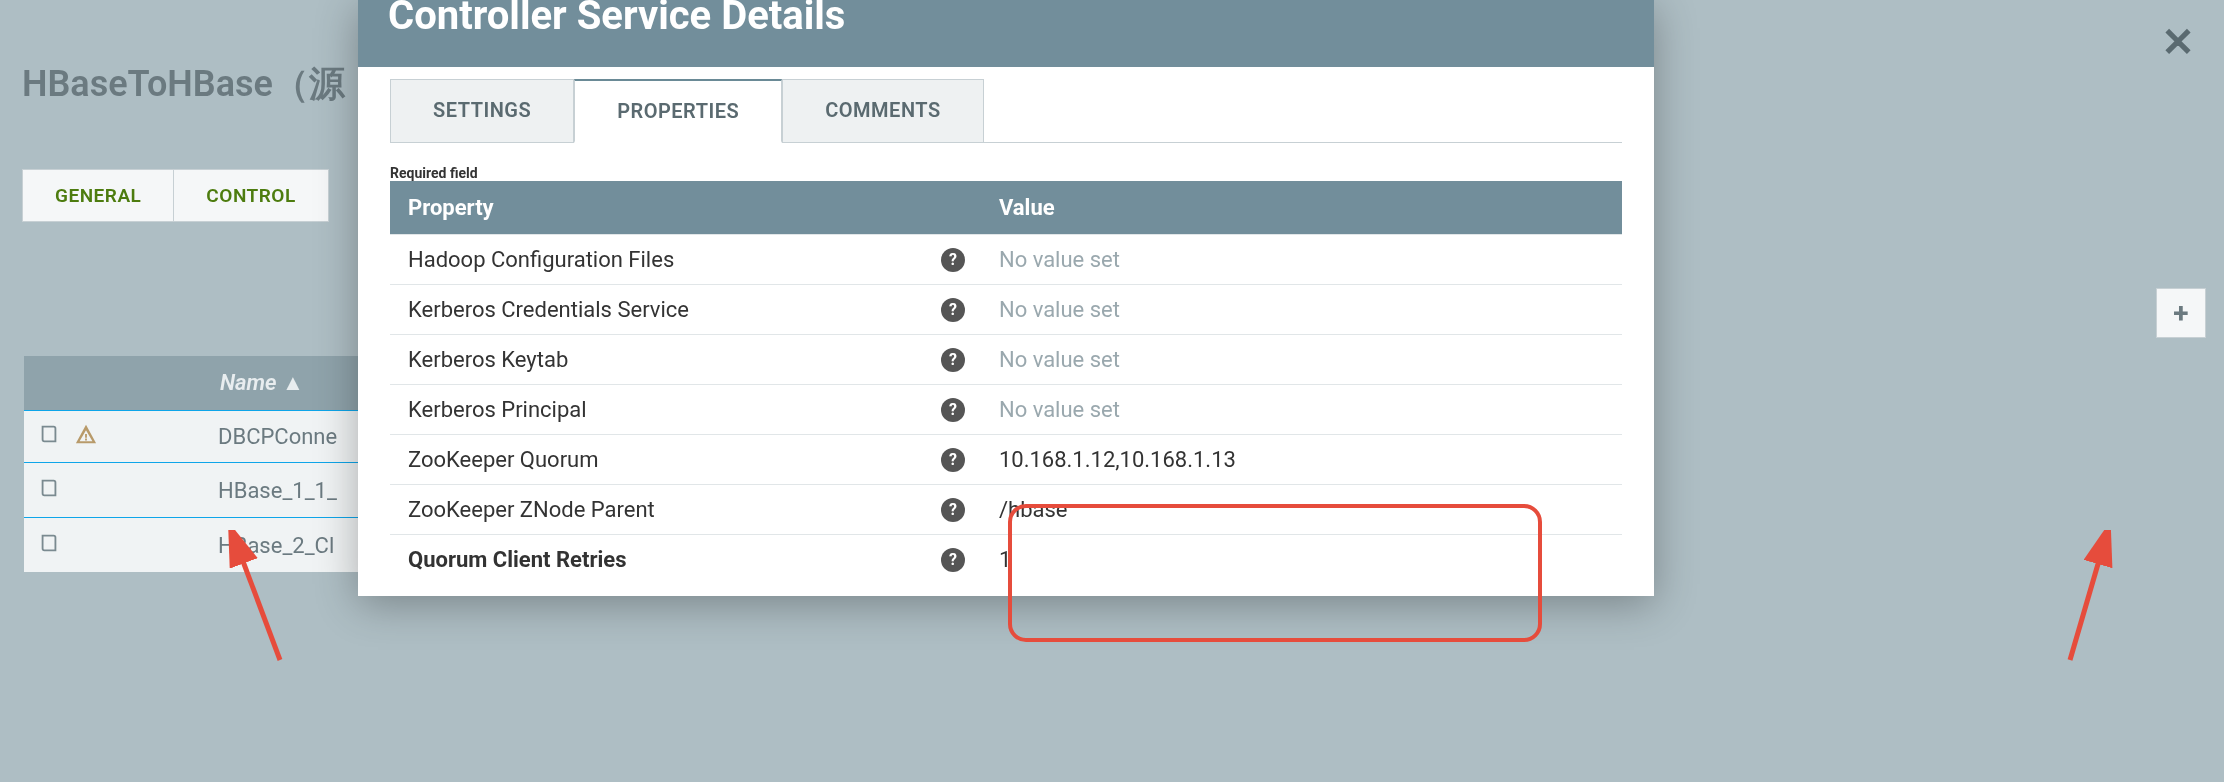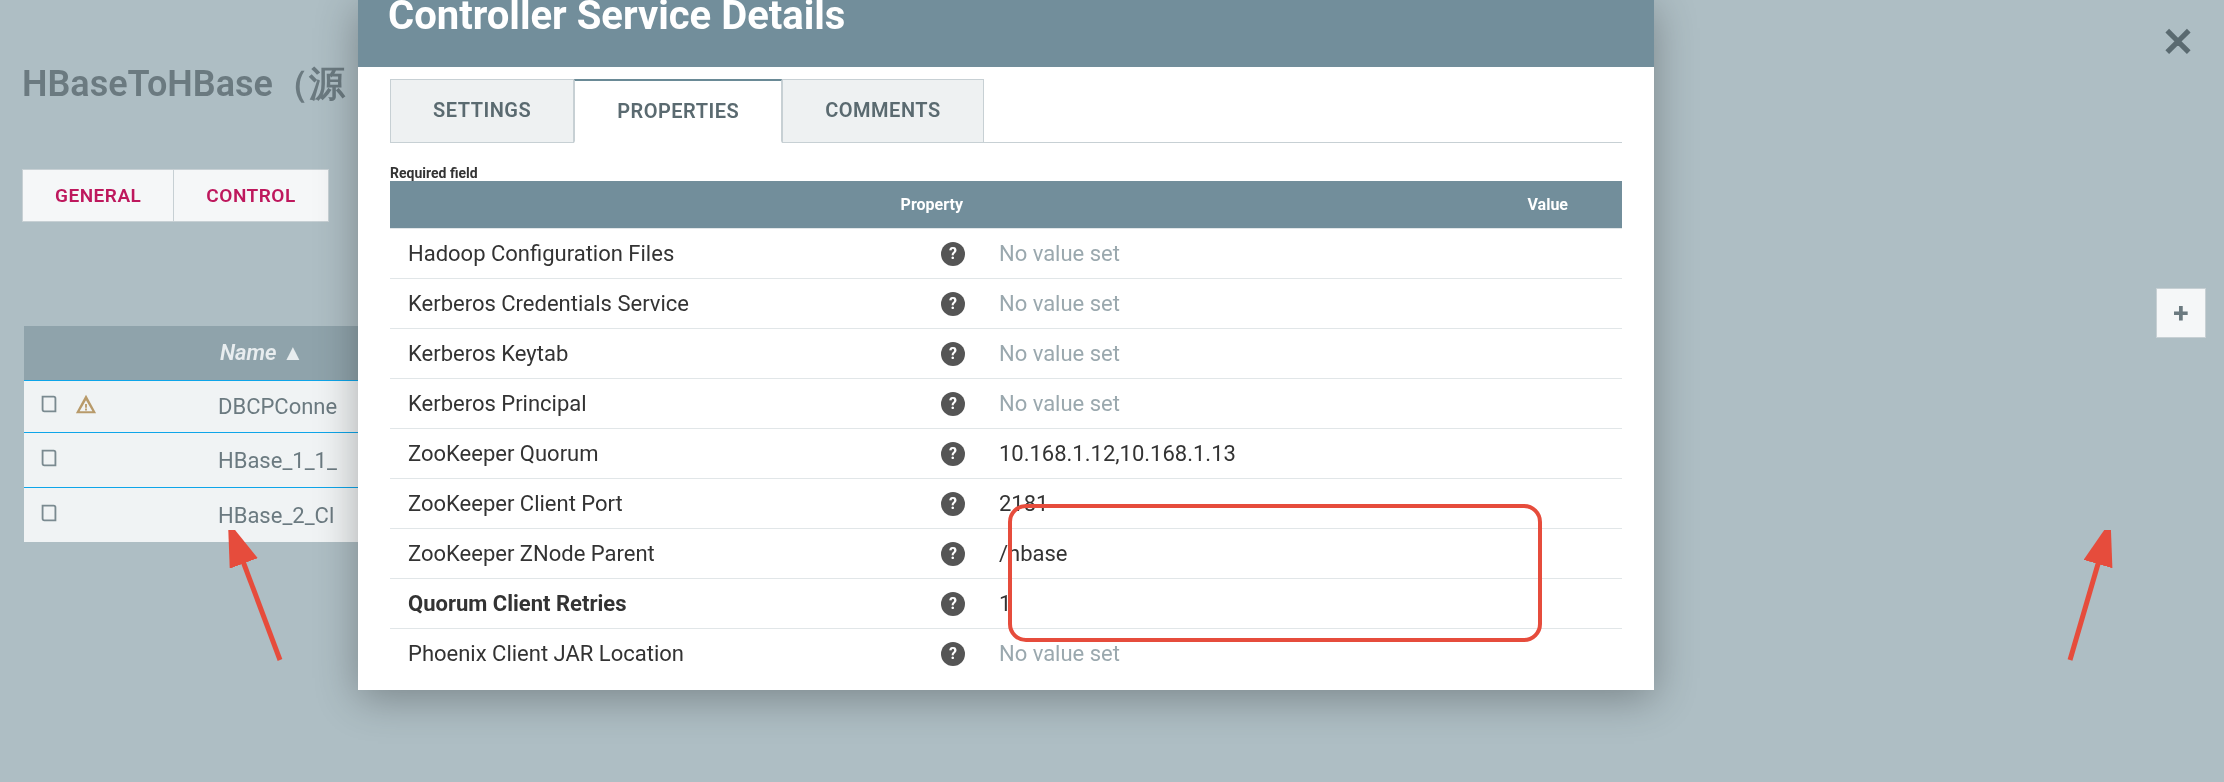--- a/index.html
+++ b/index.html
@@ -29,21 +29,21 @@
     .bg-tabs {
       display: flex;
       margin: 40px 0 0 22px;
     }
     .bg-tab {
       background: #f5f7f8;
       border: 1px solid #c7d0d4;
       padding: 14px 32px;
       font-size: 19px;
       font-weight: 600;
-      color: #be185d;
+      color: #4d7c0f;
       letter-spacing: 0.5px;
     }
     .bg-tab + .bg-tab { border-left: none; }
     .bg-add-btn {
       position: absolute;
       right: 18px;
       top: 288px;
       width: 50px;
       height: 50px;
       border: 1px solid #c7d0d4;
@@ -52,21 +52,21 @@
       align-items: center;
       justify-content: center;
       color: #6b7a80;
       font-size: 28px;
       font-weight: 700;
     }
     .bg-table {
       position: absolute;
       left: 24px;
       right: 24px;
-      top: 326px;
+      top: 356px;
       border-collapse: collapse;
       background: #f0f3f4;
     }
     .bg-table thead th {
       background: #8fa3ab;
       color: #e8edef;
       font-size: 22px;
       font-weight: 600;
       font-style: italic;
       padding: 14px 16px;
@@ -151,23 +151,23 @@
       font-weight: 700;
       color: #333;
     }
     .prop-table {
       width: 100%;
       border-collapse: collapse;
     }
     .prop-table thead th {
       background: #728e9b;
       color: #fff;
-      font-size: 16px;
-      font-weight: 700;
-      text-align: right;
+      font-size: 22px;
+      font-weight: 700;
+      text-align: left;
       padding: 14px 18px;
     }
     .prop-table thead th:nth-child(1) { width: 610px; }
     .prop-table thead th:nth-child(2) { width: 620px; }
     .prop-table thead th:nth-child(3) { width: auto; }
     .prop-table tbody td {
       padding: 12px 18px;
       font-size: 22px;
       border-top: 1px solid #e1e6e8;
       vertical-align: middle;
@@ -342,37 +342,27 @@
             <td class="prop-name-cell optional"><span>Kerberos Principal</span><span class="help-ic">?</span></td>
             <td class="no-value">No value set</td>
             <td></td>
           </tr>
           <tr>
             <td class="prop-name-cell optional"><span>ZooKeeper Quorum</span><span class="help-ic">?</span></td>
             <td class="has-value">10.168.1.12,10.168.1.13</td>
             <td></td>
           </tr>
           <tr>
-            <td class="prop-name-cell optional"><span>ZooKeeper Client Port</span><span class="help-ic">?</span></td>
-            <td class="has-value">2181</td>
-            <td></td>
-          </tr>
-          <tr>
             <td class="prop-name-cell optional"><span>ZooKeeper ZNode Parent</span><span class="help-ic">?</span></td>
             <td class="has-value">/hbase</td>
             <td></td>
           </tr>
           <tr>
             <td class="prop-name-cell"><span>Quorum Client Retries</span><span class="help-ic">?</span></td>
             <td class="has-value">1</td>
-            <td></td>
-          </tr>
-          <tr>
-            <td class="prop-name-cell optional"><span>Phoenix Client JAR Location</span><span class="help-ic">?</span></td>
-            <td class="no-value">No value set</td>
             <td></td>
           </tr>
         </tbody>
     </table>
   </div>
 </div>
 
 <div class="close-global">
   <span>✕</span>
 </div>

